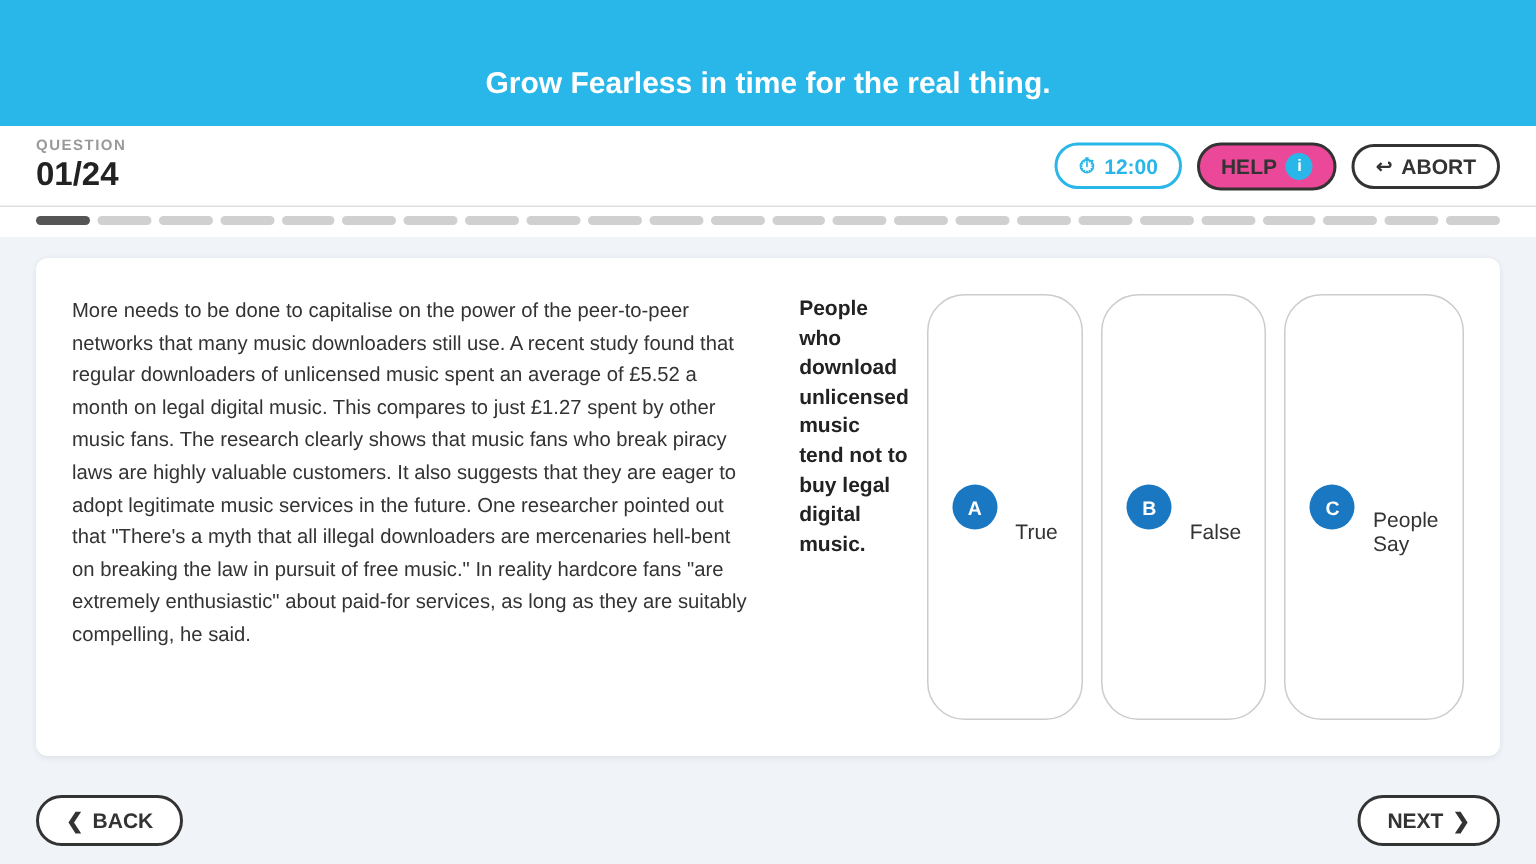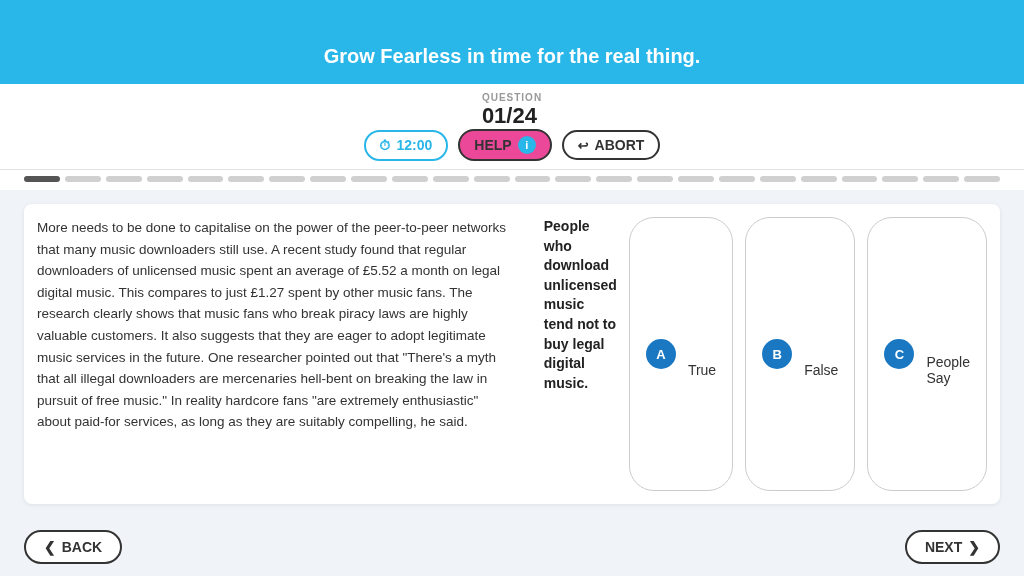--- a/index.html
+++ b/index.html
@@ -27,21 +27,20 @@
     }
 
     
     .top-bar {
       background: #ffffff;
       border-bottom: 1px solid #e0e0e0;
       padding: 8px 24px;
       display: flex;
       align-items: center;
       justify-content: space-between;
-      flex-direction: column;
     }
     .question-info {
       display: flex;
       flex-direction: column;
     }
     .question-label {
       font-size: 10px;
       color: #999;
       font-weight: 600;
       letter-spacing: 1px;
@@ -134,21 +133,21 @@
       flex: 1;
       padding: 14px 24px;
       display: flex;
       gap: 20px;
       overflow: hidden;
     }
 
     .question-card {
       background: white;
       border-radius: 8px;
-      padding: 13px;
+      padding: 24px;
       flex: 1;
       display: flex;
       gap: 30px;
       box-shadow: 0 1px 4px rgba(0,0,0,0.08);
       justify-content: space-between;
     }
 
     .passage-section {
       flex: 1.2;
       font-size: 13.5px;

